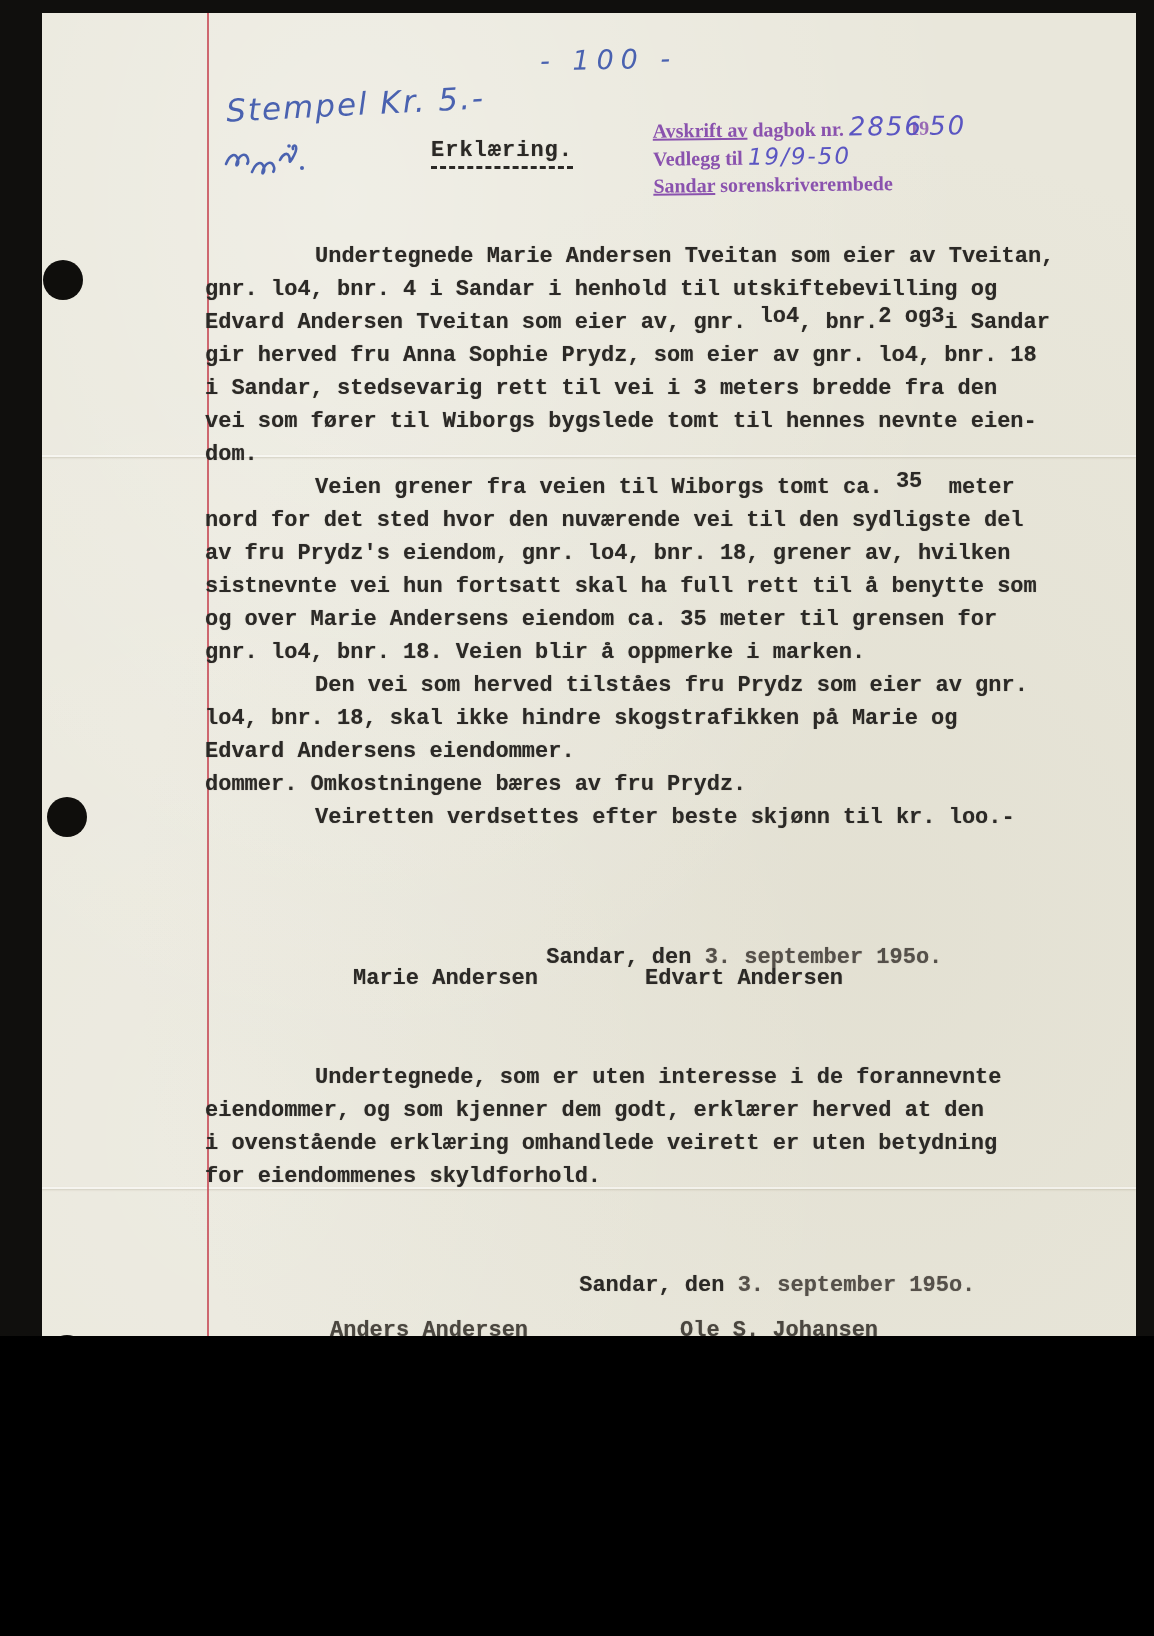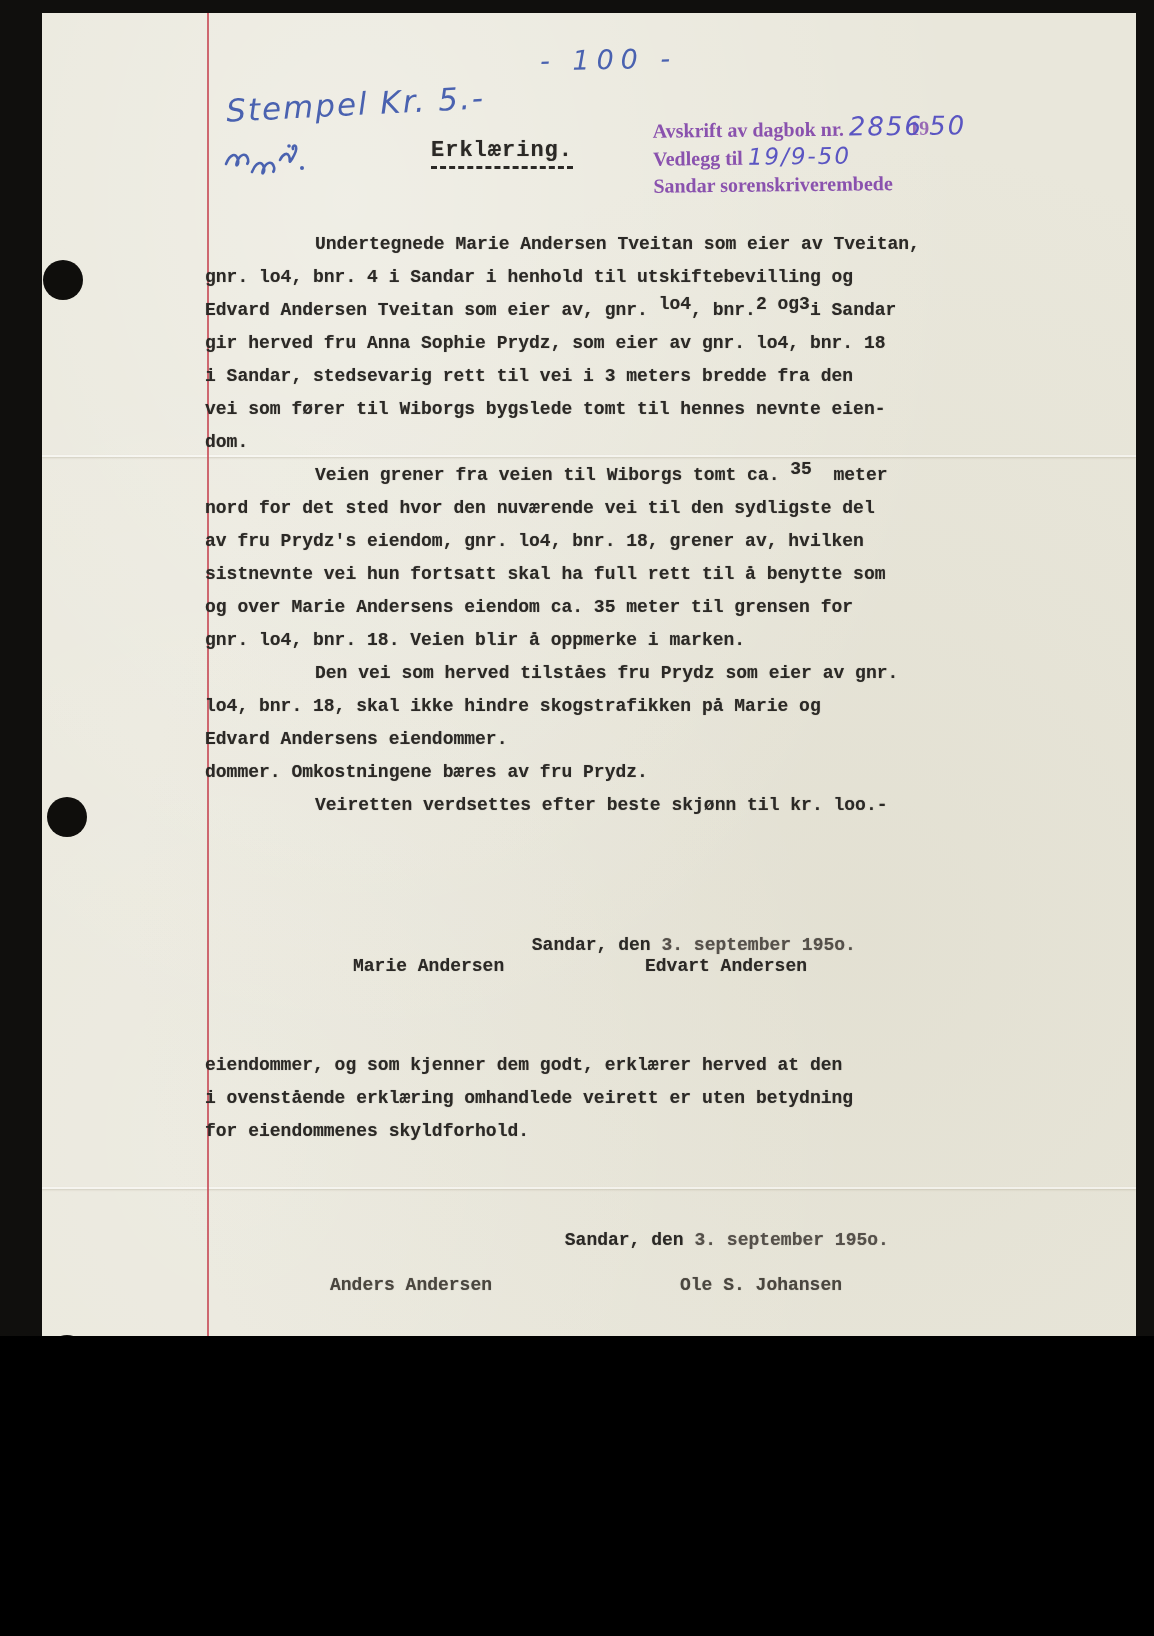--- a/index.html
+++ b/index.html
@@ -29,41 +29,41 @@
   .page-number{position:absolute;left:540px;top:44px;font-size:27px;letter-spacing:7px;
                transform:rotate(-1deg);z-index:3;}
   .stamp-duty{position:absolute;left:226px;top:86px;font-size:31px;letter-spacing:2px;
               transform:rotate(-3deg);z-index:3;}
   .initials{position:absolute;left:222px;top:138px;z-index:3;}
   
   .typed{font-family:"Liberation Mono","DejaVu Sans Mono",monospace;font-weight:700;
          color:var(--ink,#2b2926);text-shadow:0 0 1px rgba(45,40,32,.45);}
   .doc-title{position:absolute;left:431px;top:138px;font-size:22px;letter-spacing:1px;
              border-bottom:3px dashed var(--ink,#2b2926);padding-bottom:3px;z-index:3;}
-  .text-flow{position:absolute;left:205px;top:228px;width:905px;font-size:18px;z-index:3;}
+  .text-flow{position:absolute;left:205px;top:240px;width:905px;font-size:22px;z-index:3;}
   .tline{height:33px;line-height:33px;white-space:pre;}
   .tline span{white-space:pre;}
   .tline .raised{position:relative;top:-6px;font-family:Liberation Mono, monospace;}
   .indent{padding-left:110px;}
   .date-row{position:relative;height:33px;line-height:33px;white-space:pre;}
   .date-row .faded{color:#55504a;}
   .date1{margin-top:74px;padding-left:262px;}
   .date2{margin-top:43px;padding-left:295px;}
   .sig-row{position:relative;height:33px;line-height:33px;}
   .sig-row span{position:absolute;white-space:pre;}
   .sig1{margin-top:21px;}
   .sig1 .sa{left:148px;text-align:center;} .sig1 .sb{left:440px;}
   .witness{margin-top:66px;}
   .sig2{margin-top:45px;color:#4a463f;}
   .sig2 .sa{left:125px;} .sig2 .sb{left:475px;}
   
   .reg-stamp{position:absolute;left:653px;top:114px;z-index:3;transform:rotate(-.6deg);
              font-family:"Liberation Serif","DejaVu Serif",serif;font-weight:700;
              color:var(--stamp,#8a52ae);font-size:20px;line-height:27px;white-space:nowrap;}
-  .reg-stamp .u{}
+  .reg-stamp .u{text-decoration:underline;}
   .reg-stamp .hw-num{font-family:"DejaVu Sans",sans-serif;font-style:italic;font-weight:400;
              color:var(--stamp-handwriting,#5a55c2);font-size:26px;letter-spacing:2px;}
   .reg-stamp .yr{opacity:.85;margin-left:-14px;position:relative;z-index:0;}
   .reg-stamp .over{position:relative;z-index:1;}
   .reg-stamp .l2 .hw-num{font-size:23px;}
 </style>
 </head>
 <body>
 
 <div class="page">
@@ -140,20 +140,21 @@
       <span>Sandar, den </span><span class="faded">3. september 195o.</span>
     </div>
 
     <div class="sig-row sig1">
       <span class="sa">Marie Andersen</span>
       <span class="sb">Edvart Andersen</span>
     </div>
 
     <div class="witness">
         <div>
+          <div class="tline indent"><span>Undertegnede, som er uten interesse i de forannevnte</span></div>
           <div class="tline"><span>eiendommer, og som kjenner dem godt, erklærer herved at den</span></div>
           <div class="tline"><span>i ovenstående erklæring omhandlede veirett er uten betydning</span></div>
           <div class="tline"><span>for eiendommenes skyldforhold.</span></div>
         </div>
       </div>
 
     <div class="date-row date2">
       <span>Sandar, den </span><span class="faded">3. september 195o.</span>
     </div>
 

